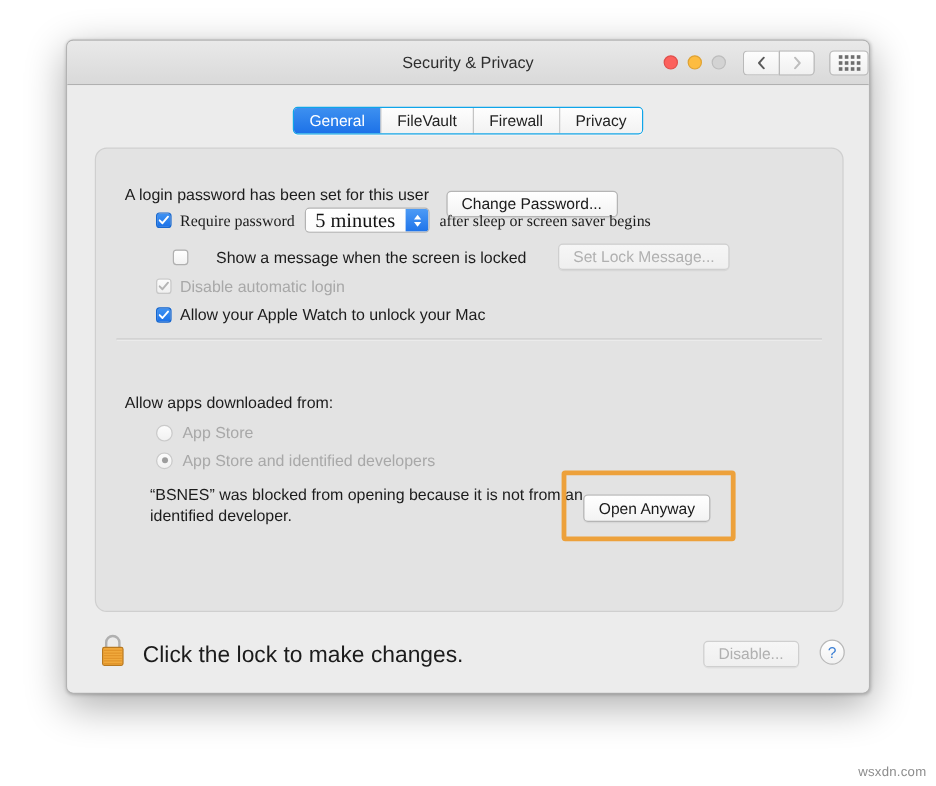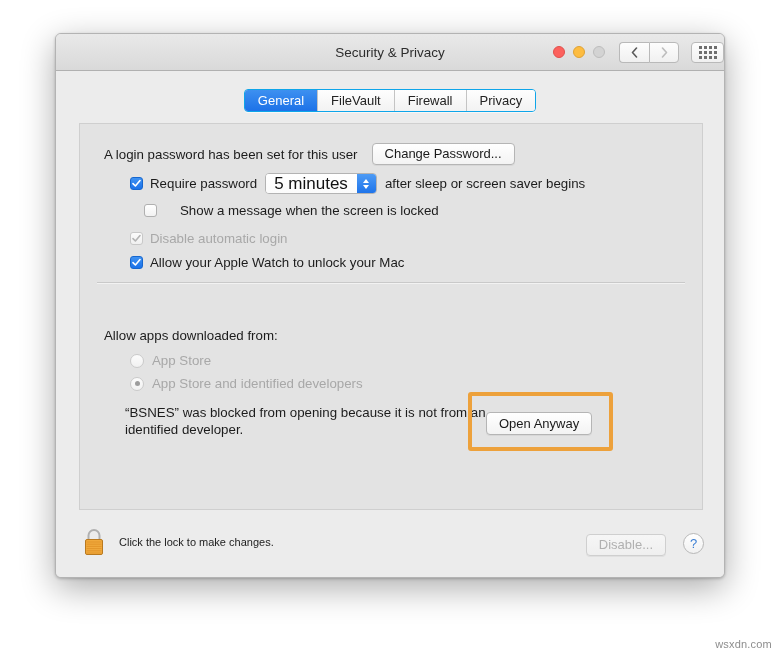--- a/index.html
+++ b/index.html
@@ -154,21 +154,21 @@
   }
 
   .panel {
     position: absolute;
     left: 23px;
     top: 52px;
     width: 624px;
     height: 387px;
     background: #e3e3e3;
     border: 1px solid #cfcfcf;
-    border-radius: 0;
+    border-radius: 10px;
     box-sizing: border-box;
   }
 
   .row { position: absolute; display: flex; align-items: center; }
 
   .lbl { font-size: 13.3px; color: #1c1c1c; }
   .lbl.dim { color: #a8a8a8; }
 
   
   .pushbtn {
@@ -306,21 +306,21 @@
     position: absolute;
     left: 25px;
     top: 11px;
     width: 26px;
     height: 30px;
   }
   .foot-text {
     position: absolute;
     left: 63px;
     top: 20px;
-    font-size: 11px;
+    font-size: 19px;
     color: #1c1c1c;
   }
   .advanced {
     position: absolute;
     right: 58px;
     top: 18px;
   }
   .helpbtn {
     position: absolute;
     right: 20px;
@@ -399,43 +399,44 @@
         <div class="tab">FileVault</div>
         <div class="tab">Firewall</div>
         <div class="tab">Privacy</div>
       </div>
     </div>
 
     <div class="panel">
 
       <div class="row" style="left:24px; top:19px;">
         <span class="lbl">A login password has been set for this user</span>
-        <button class="pushbtn" style="margin-left:14px;">Change Password...</button>
-      </div>
-
-      <div class="row" style="left:50px; top:49px;">
+        <button class="pushbtn" style="margin-left:14px;margin-top:16px;">Change Password...</button>
+      </div>
+
+      <div class="row" style="left:50px; top:49px;font-family:Liberation Serif, serif;">
         <span class="cb checked">
           <svg width="9" height="9" viewBox="0 0 9 9">
             <polyline points="1,4.6 3.4,7 8,1.6" fill="none" stroke="#ffffff" stroke-width="1.6" stroke-linecap="round" stroke-linejoin="round"></polyline>
           </svg>
         </span>
         <span class="lbl">Require password</span>
         <span class="popup">
           <span class="val">5 minutes</span>
           <span class="stepper">
               <i class="up"></i>
               <i class="down"></i>
             </span>
         </span>
         <span class="lbl">after sleep or screen saver begins</span>
       </div>
 
       <div class="row" style="left:64px; top:79px;gap:16px;">
         <span class="cb"></span>
         <span class="lbl">Show a message when the screen is locked</span>
+        <button class="pushbtn disabled" style="margin-left:10px;">Set Lock Message...</button>
       </div>
 
       <div class="row" style="left:50px; top:107px;">
         <span class="cb checked-dim">
           <svg width="9" height="9" viewBox="0 0 9 9">
             <polyline points="1,4.6 3.4,7 8,1.6" fill="none" stroke="#b4b4b4" stroke-width="1.6" stroke-linecap="round" stroke-linejoin="round"></polyline>
           </svg>
         </span>
         <span class="lbl dim">Disable automatic login</span>
       </div>

